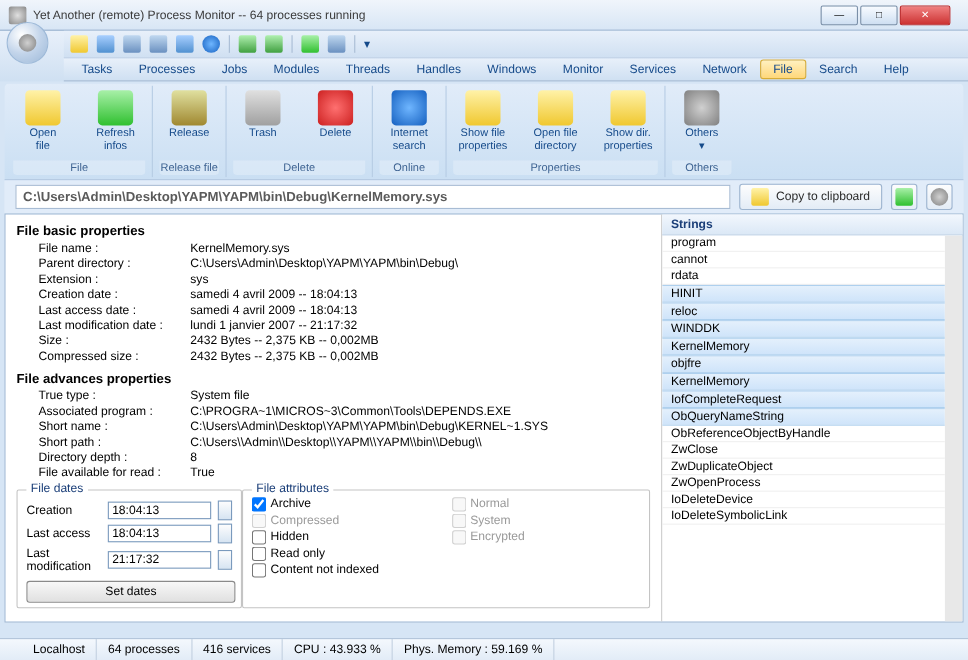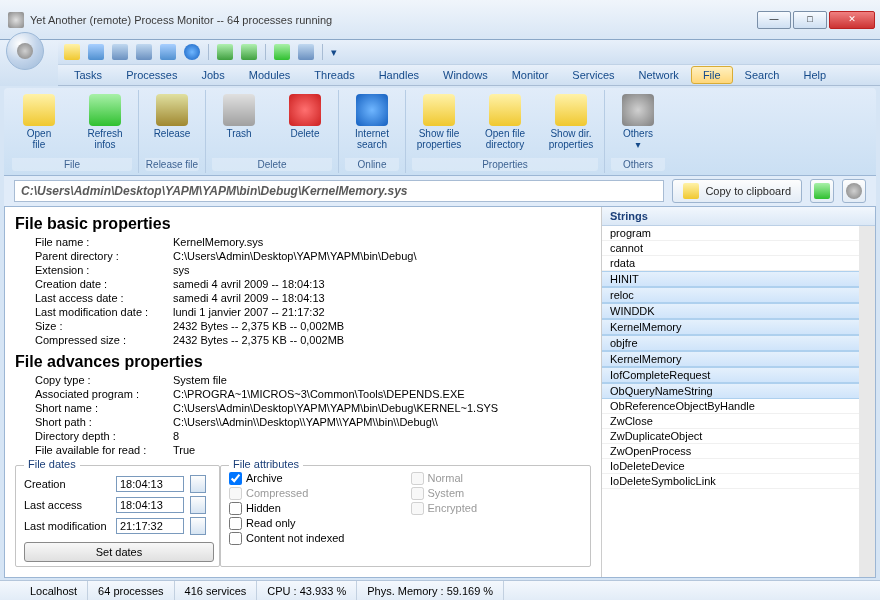--- a/index.html
+++ b/index.html
@@ -1,19 +1,19 @@
 <!DOCTYPE html>
 <html><head>
 <meta charset="utf-8">
 <style>
 * { margin: 0; padding: 0; box-sizing: border-box; font-family: "Segoe UI", Tahoma, sans-serif; font-size: 11px; }
 body { background: #d6e5f5; width: 880px; height: 600px; overflow: hidden; position: relative; }
 
 
-.titlebar { height: 40px; background: linear-gradient(#f0f5fb, #d8e6f5); display: flex; align-items: center; padding: 0 5px 0 8px; border-bottom: 1px solid #8aa7c7; }
+.titlebar { height: 28px; background: linear-gradient(#f0f5fb, #d8e6f5); display: flex; align-items: center; padding: 0 16px 0 8px; border-bottom: 1px solid #8aa7c7; }
 .titlebar .app-icon { width: 16px; height: 16px; background: radial-gradient(#e0e0e0,#888); border-radius: 2px; margin-right: 6px; }
 .titlebar .title { color: #3a3a3a; flex: 1; }
 .win-controls { display: flex; }
 .win-btn { width: 34px; height: 18px; border: 1px solid #7a8fa8; background: linear-gradient(#f8fbff,#cedff2); margin-left: 2px; text-align: center; line-height: 14px; font-size: 9px; border-radius: 2px; }
 .win-btn.close { background: linear-gradient(#f08080,#cc3333); color: #fff; width: 46px; border-color: #b22; }
 
 
 .small-toolbar { height: 24px; background: linear-gradient(#e8f0fa,#d0e0f2); display: flex; align-items: center; padding: 0 6px; gap: 8px; }
 .small-toolbar .sep { width: 1px; height: 16px; background: #a8bcd4; }
 .tiny-icon { width: 16px; height: 16px; display: inline-block; border-radius: 2px; }
@@ -29,39 +29,39 @@
 .ribbon-group { border-right: 1px solid #b6cce4; padding: 2px 6px; display: flex; flex-direction: column; }
 .ribbon-group:last-child { border-right: none; }
 .ribbon-buttons { display: flex; gap: 12px; flex: 1; justify-content: center; }
 .rbtn { display: flex; flex-direction: column; align-items: center; width: 54px; cursor: default; padding-top: 2px;}
 .rbtn .ricon { width: 32px; height: 32px; margin-bottom: 2px; border-radius: 4px; }
 .rbtn span { color: #154a8a; font-size: 10px; line-height: 11px; text-align: center; }
 .ribbon-label { text-align: center; color: #3e6392; font-size: 10px; padding: 1px 0; background: rgba(255,255,255,0.25); border-radius: 0 0 3px 3px; margin-top: 2px;}
 
 
 .pathbar { height: 30px; background: #e1ecf9; display: flex; align-items: center; padding: 0 10px; gap: 8px; margin: 0 4px; }
-.path-input { flex: 1; height: 22px; border: 1px solid #a8bcd4; background: #fff; padding: 0 6px; color: #5a5a5a; font-weight: bold; font-size: 12px; display: flex; align-items: center; font-style: italic; }
+.path-input { flex: 1; height: 22px; border: 1px solid #a8bcd4; background: #fff; padding: 0 6px; color: #5a5a5a; font-weight: bold; font-size: 12px; display: flex; align-items: center; }
 .copy-btn { height: 24px; border: 1px solid #9db4cf; background: linear-gradient(#fdfdfd,#e3ecf6); padding: 0 10px; border-radius: 3px; display: flex; align-items: center; gap: 6px; color: #2a2a2a; }
 .smbtn { width: 24px; height: 24px; border: 1px solid #9db4cf; background: linear-gradient(#fdfdfd,#e3ecf6); border-radius: 3px; display:flex;align-items:center;justify-content:center;}
 
 
 .main { display: flex; background: #fff; margin: 0 4px 4px 4px; height: 372px; border: 1px solid #9cb6d4; }
 .left-pane { flex: 1; padding: 8px 10px; overflow: hidden; position: relative; }
 .right-pane { width: 274px; border-left: 1px solid #ccc; display: flex; flex-direction: column; }
 
-.section-title { font-weight: bold; font-size: 16px; margin-bottom: 2px; }
+.section-title { font-weight: bold; font-size: 12px; margin-bottom: 2px; }
 .prop-row { display: flex; padding: 0 0 0 20px; line-height: 14px; }
 .prop-key { width: 138px; }
 .prop-val { flex: 1; }
 
 .groupbox { border: 1px solid #c4c4c4; border-radius: 2px; padding: 6px 8px 4px 8px; margin-top: 4px; position: relative; }
 .groupbox .gb-title { position: absolute; top: -8px; left: 8px; background: #fff; padding: 0 4px; color: #1a3e78; }
 .dates-row { display: flex; align-items: center; margin: 3px 0; gap: 6px;}
 .dates-row label { width: 86px; }
-.time-input { width: 68px; border: 1px solid #7a9abd; padding: 1px 3px; }
+.time-input { width: 94px; border: 1px solid #7a9abd; padding: 1px 3px; }
 .spin { width: 16px; height: 18px; border: 1px solid #7a9abd; background: linear-gradient(#fdfdfd,#d6e4f2); }
 .setdates-btn { width: 190px; height: 20px; border: 1px solid #8a8a8a; background: linear-gradient(#f8f8f8,#e0e0e0); border-radius: 3px; margin-top: 4px; }
 
 .checks { display: grid; grid-template-columns: 1fr 1fr; gap: 2px 10px; }
 .check-item { display: flex; align-items: flex-start; gap: 4px; }
 .check-item input { width: 13px; height: 13px; }
 .check-item.disabled { color: #9a9a9a; }
 
 .lower-groups { display: flex; margin-top: 4px; }
 .lower-groups .groupbox:first-child { width: 205px; }
@@ -271,21 +271,21 @@
           <div class="prop-val">2432 Bytes -- 2,375 KB -- 0,002MB</div>
         </div>
         <div class="prop-row">
           <div class="prop-key">Compressed size :</div>
           <div class="prop-val">2432 Bytes -- 2,375 KB -- 0,002MB</div>
         </div>
       </div>
     <div class="section-title" style="margin-top:6px;">File advances properties</div>
     <div id="adv-rows">
         <div class="prop-row">
-          <div class="prop-key">Copy type :</div>
+          <div class="prop-key">True type :</div>
           <div class="prop-val">System file</div>
         </div>
         <div class="prop-row">
           <div class="prop-key">Associated program :</div>
           <div class="prop-val">C:\PROGRA~1\MICROS~3\Common\Tools\DEPENDS.EXE</div>
         </div>
         <div class="prop-row">
           <div class="prop-key">Short name :</div>
           <div class="prop-val">C:\Users\Admin\Desktop\YAPM\YAPM\bin\Debug\KERNEL~1.SYS</div>
         </div>

